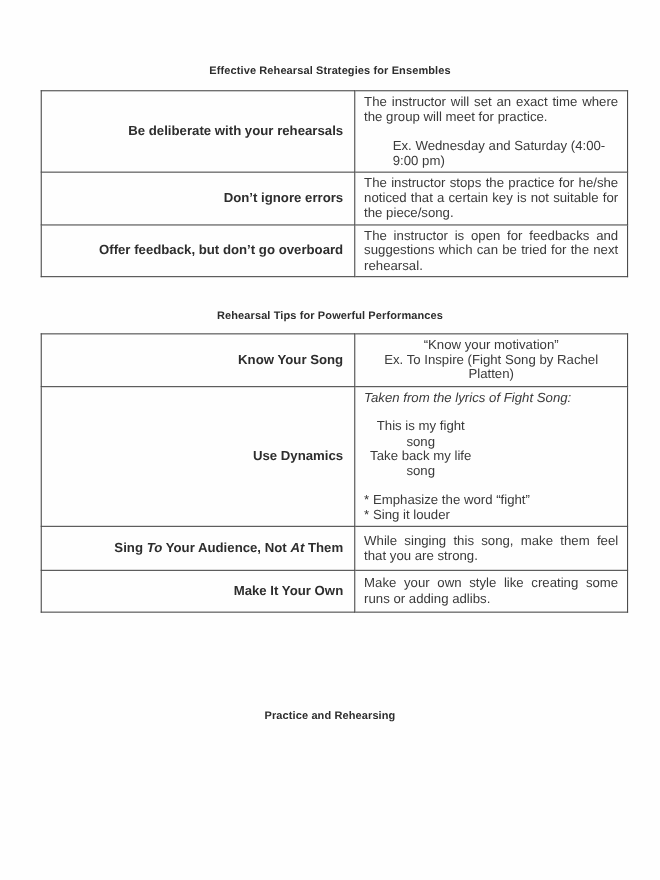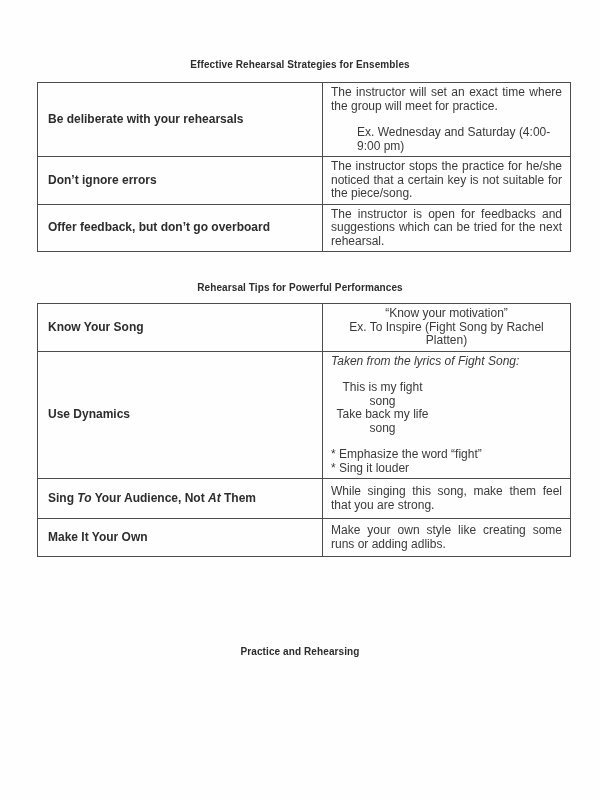--- a/index.html
+++ b/index.html
@@ -30,21 +30,21 @@
   #table2{top:303px;border-radius:13px;}
   td{
     border:1px solid #4c4c4c;
     font-size:12px;line-height:13.5px;
     padding:0;
     vertical-align:middle;
     overflow:hidden;
   }
   td.term{
     width:264px;
-    text-align:left;
+    text-align:right;
     font-weight:bold;
     color:#2d2d2d;
     padding:2px 10px;
   }
   td.def{
     padding:3px 8px;
     color:#3a3a3a;
   }
   td.top{vertical-align:top;}
   .jus{text-align:justify;}

